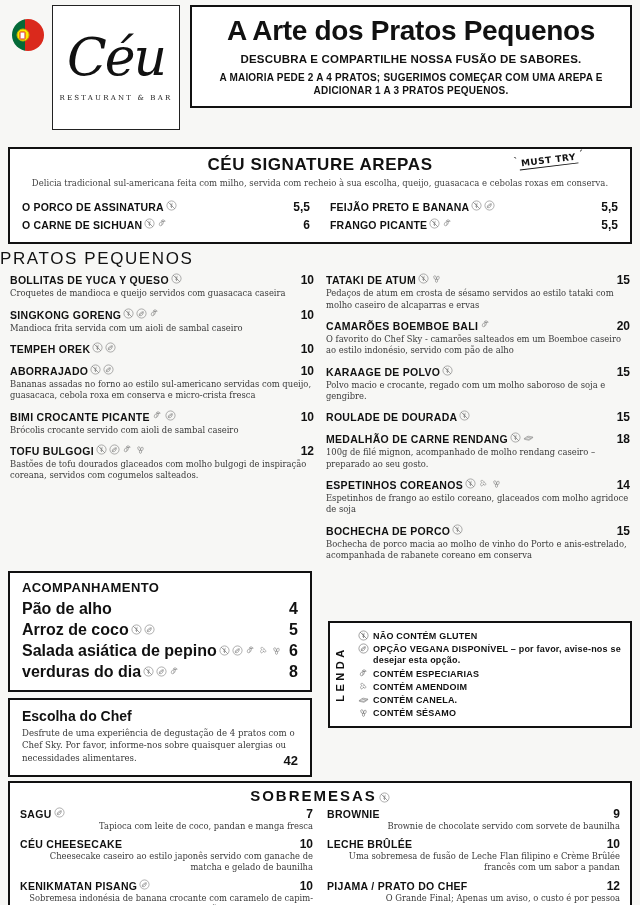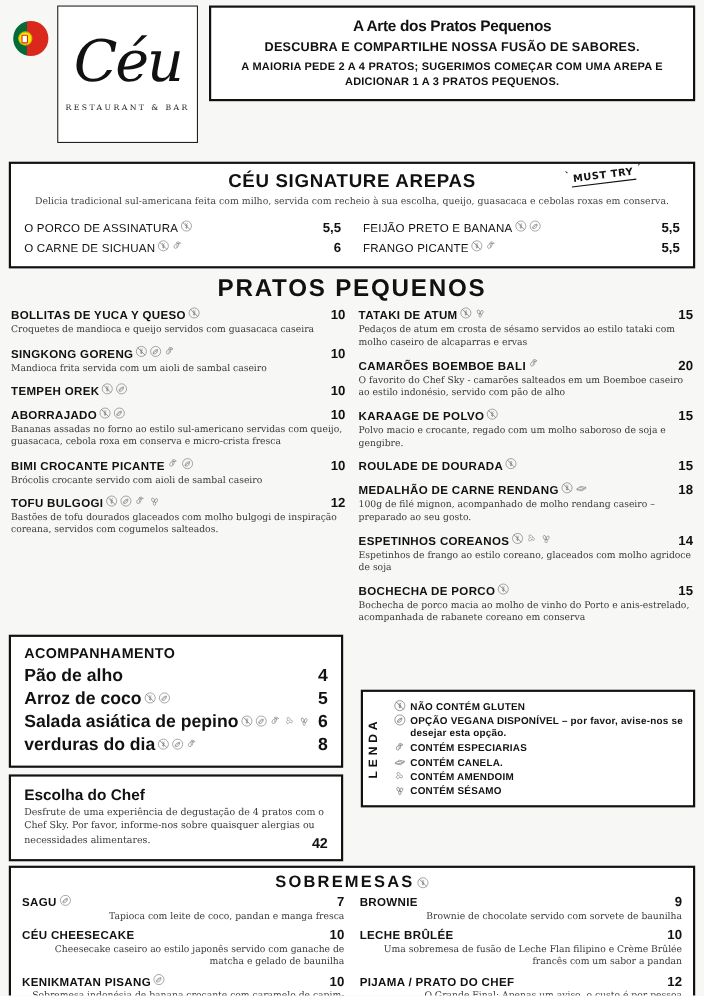--- a/index.html
+++ b/index.html
@@ -36,46 +36,46 @@
     margin-left: 2px;
   }
   .logo-word { font-family: "DejaVu Serif", serif; font-style: italic; font-size: 52px; line-height: .95; letter-spacing:-2px; }
   .logo-sub { font-size: 7px; letter-spacing: 2.2px; font-family:"DejaVu Serif",serif; margin-top: 12px; color:#222; }
 
   .intro-box {
     flex: 1; margin-left: 10px; margin-right: 2px;
     border: 2px solid #111; background:#fff;
     padding: 8px 10px 9px 10px; text-align:center;
   }
-  .intro-title { font-size: 14px; font-weight: 800; letter-spacing:-.3px; margin-bottom: 5px; }
+  .intro-title { font-size: 28px; font-weight: 800; letter-spacing:-.3px; margin-bottom: 5px; }
   .intro-l1 { font-size: 11.5px; font-weight: 800; line-height: 1.28; letter-spacing:.2px; }
   .intro-l2 { font-size: 10px; font-weight: 800; line-height: 1.3; letter-spacing:.2px; margin-top:4px; }
 
   
   .box { border: 2px solid #111; background: #fff; }
 
   
   .arepas { margin: 2px 8px 0 8px; padding: 6px 12px 8px 12px; position: relative; }
   .arepas-title { text-align:center; font-size: 17px; font-weight: 800; letter-spacing: .6px; }
   .arepas-desc { text-align:center; font-family:"DejaVu Serif",serif; font-size: 8.5px; color:#444; line-height:1.45; margin-top:2px; }
   .must-try {
     position:absolute; right: 52px; top: 6px;
     font-family:"DejaVu Sans", sans-serif; font-weight:700; font-size: 9px;
     transform: rotate(-7deg); letter-spacing:.5px;
     border-bottom: 1.5px solid #111; padding: 0 2px 1px 2px;
   }
   .must-try::before { content:"`"; position:absolute; left:-5px; top:-3px; }
   .must-try::after { content:"´"; position:absolute; right:-6px; top:-2px; }
   .arepa-grid { display:grid; grid-template-columns: 1fr 1fr; column-gap: 20px; margin-top: 9px; }
   .arepa-row { display:flex; align-items:baseline; padding: 2px 0; }
-  .arepa-name { font-size: 10.5px; font-weight: 400; letter-spacing: .2px; }
+  .arepa-name { font-size: 10.5px; font-weight: 700; letter-spacing: .2px; }
   .arepa-price { margin-left:auto; font-size: 12px; font-weight: 800; }
 
   
-  .pp-title { text-align:center; font-size: 22px; font-weight: 700; letter-spacing: 1.6px; margin: 5px 0 4px 0; }
+  .pp-title { text-align:left; font-size: 17px; font-weight: 400; letter-spacing: 1.6px; margin: 5px 0 4px 0; }
   .columns { display:flex; gap: 12px; padding: 0 10px; }
   .col { width: 50%; }
   .item { margin-bottom: 8px; }
   .item-head { display:flex; align-items:baseline; }
   .item-name { font-size: 10.5px; font-weight: 800; letter-spacing: .3px; }
   .item-price { margin-left:auto; font-size: 12px; font-weight: 800; padding-left: 6px; }
   .item-desc { font-family:"DejaVu Serif",serif; font-size: 8.4px; color:#3a3a3a; line-height:1.35; margin-top:1px; }
 
   
   .acc { margin: 2px 8px 0 8px; padding: 7px 12px 8px 12px; }
@@ -611,35 +611,35 @@
                   <path d="M9 6c3-3 7-2 9 1-3 1-5 1-7 0"></path>
                   <path d="M5 14c0-4 4-7 9-7 0 6-3 10-6 10-2 0-3-1-3-3z"></path>
                   <path d="M10 9c1 2 1 4 0 6"></path>
                 </svg>
               </span>
               <span class="legend-text">CONTÉM ESPECIARIAS</span>
             </div>
             <div class="legend-row">
               <span class="ic ">
                 <svg width="11" height="11" viewBox="0 0 24 24" fill="none" stroke="#555" stroke-width="1.2">
+                  <path d="M7 17c-2-2-2-4 0-5.5 1-1 1-2 0-3-1.5-1.8-.5-3.5 1.5-3.5 2 0 3 1.5 5 3.5s3.5 3 3.5 5-1.7 3-3.5 1.5c-1-1-2-1-3 0C9 16.8 8.5 18.5 7 17z"></path>
+                  <path d="M9 10l2 2M11 13l2 2M12 9l2 2"></path>
+                </svg>
+              </span>
+              <span class="legend-text">CONTÉM AMENDOIM</span>
+            </div>
+            <div class="legend-row">
+              <span class="ic ">
+                <svg width="11" height="11" viewBox="0 0 24 24" fill="none" stroke="#555" stroke-width="1.2">
                   <path d="M3 14l8-5 10 2-8 5z"></path>
                   <path d="M3 14v2l10 2 8-5v-2"></path>
                   <path d="M8 11l9 2"></path>
                 </svg>
               </span>
               <span class="legend-text">CONTÉM CANELA.</span>
-            </div>
-            <div class="legend-row">
-              <span class="ic ">
-                <svg width="11" height="11" viewBox="0 0 24 24" fill="none" stroke="#555" stroke-width="1.2">
-                  <path d="M7 17c-2-2-2-4 0-5.5 1-1 1-2 0-3-1.5-1.8-.5-3.5 1.5-3.5 2 0 3 1.5 5 3.5s3.5 3 3.5 5-1.7 3-3.5 1.5c-1-1-2-1-3 0C9 16.8 8.5 18.5 7 17z"></path>
-                  <path d="M9 10l2 2M11 13l2 2M12 9l2 2"></path>
-                </svg>
-              </span>
-              <span class="legend-text">CONTÉM AMENDOIM</span>
             </div>
             <div class="legend-row">
               <span class="ic ">
                 <svg width="11" height="11" viewBox="0 0 24 24" fill="none" stroke="#555" stroke-width="1.2">
                   <ellipse cx="9" cy="10" rx="2.6" ry="4.2" transform="rotate(-22 9 10)"></ellipse>
                   <ellipse cx="15" cy="11" rx="2.6" ry="4.2" transform="rotate(22 15 11)"></ellipse>
                   <ellipse cx="12" cy="17" rx="2.3" ry="3.6"></ellipse>
                 </svg>
               </span>
               <span class="legend-text">CONTÉM SÉSAMO</span>

